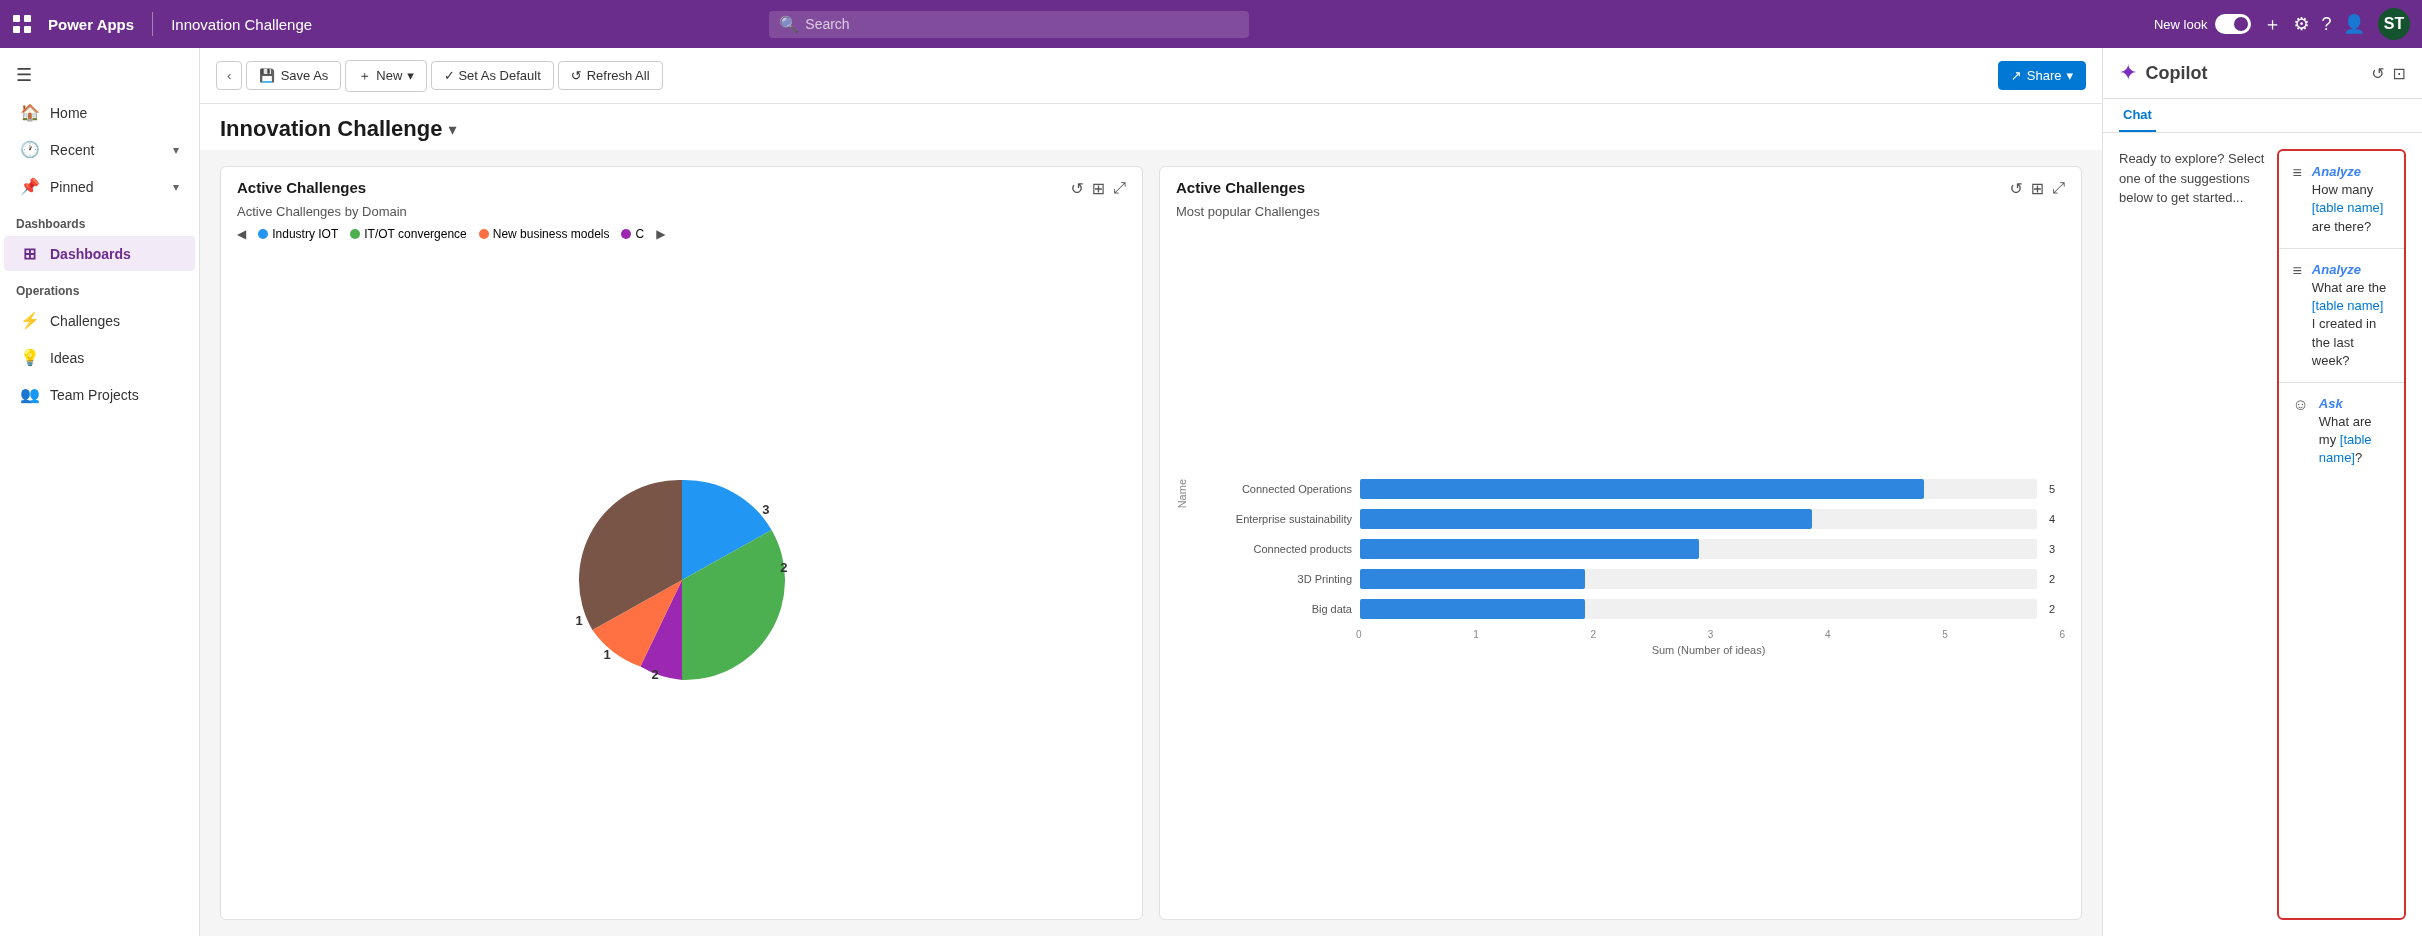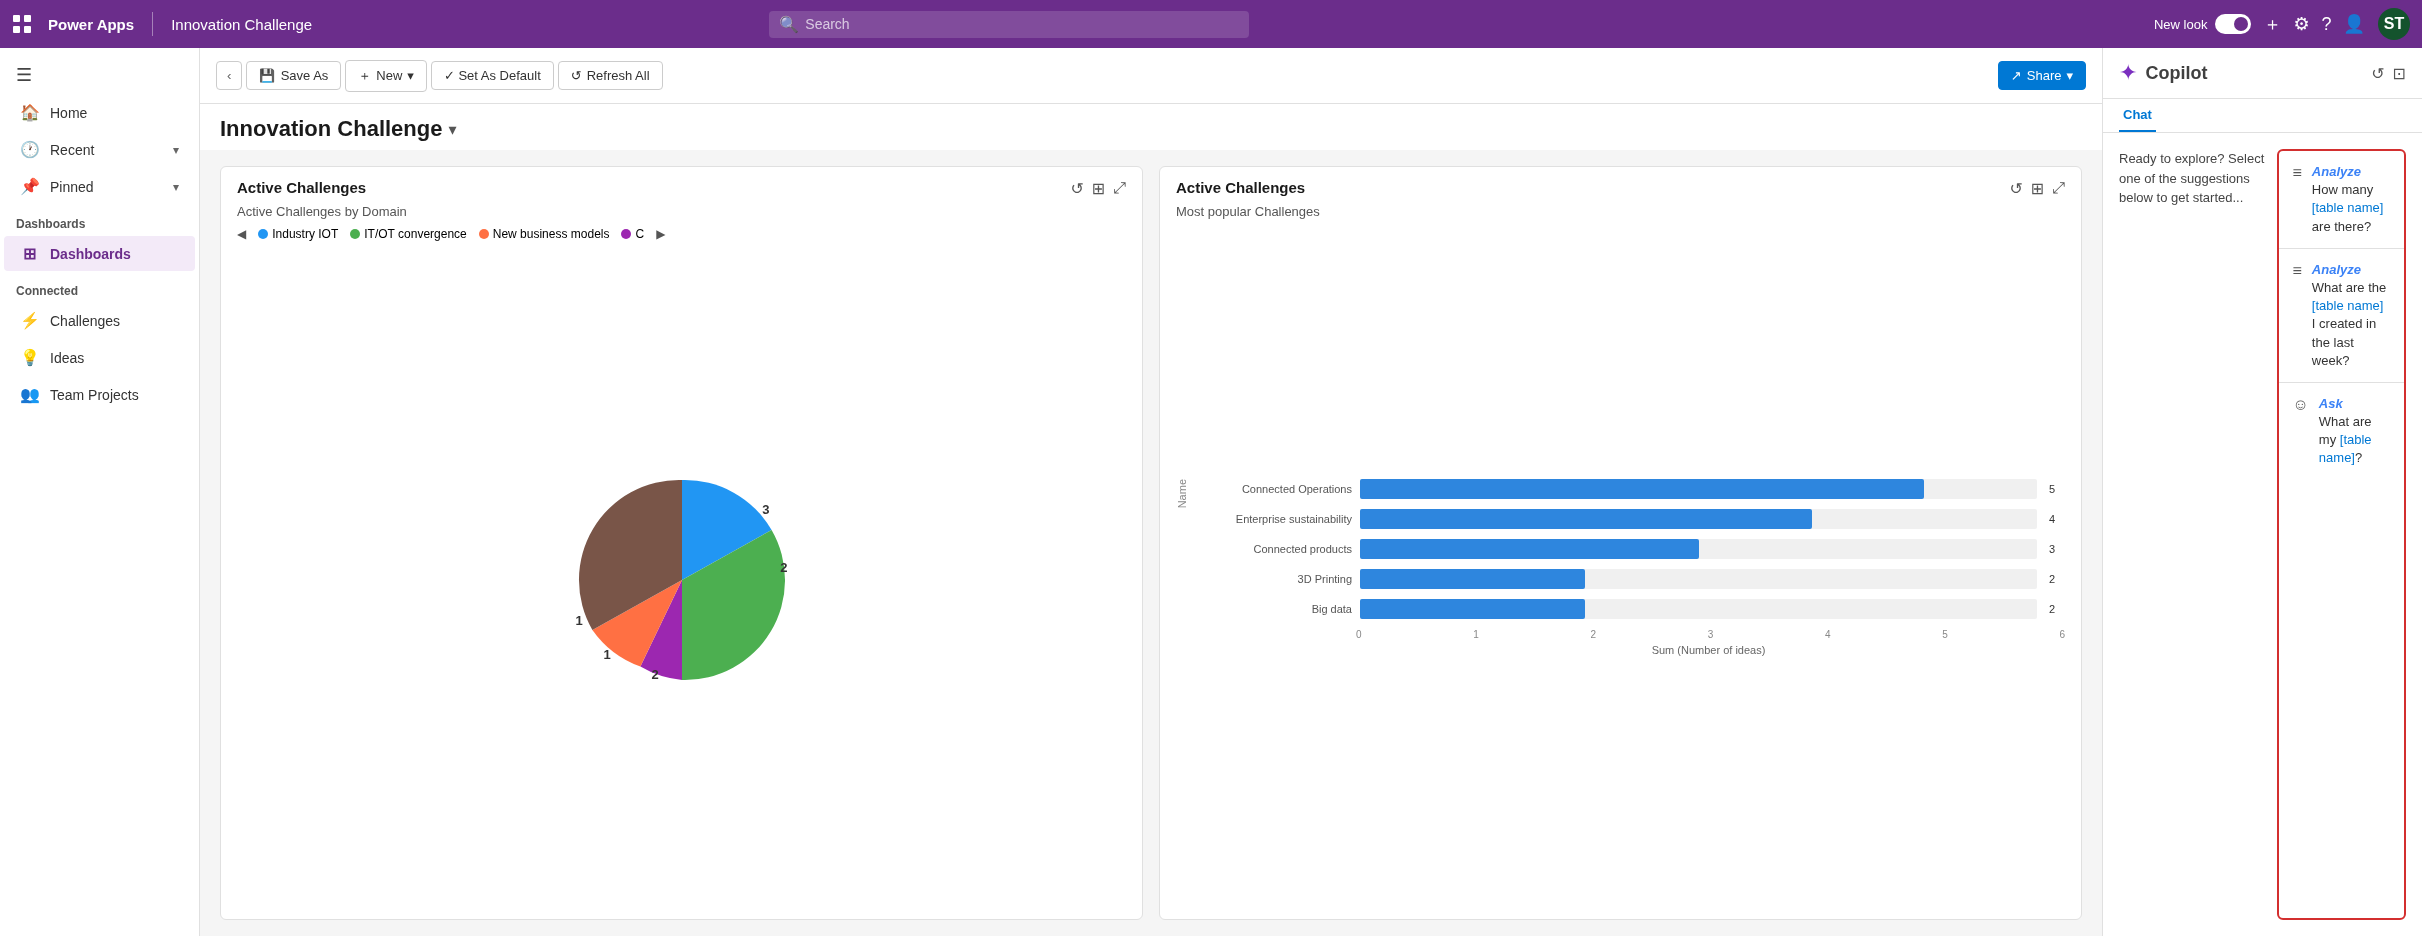--- a/index.html
+++ b/index.html
@@ -208,21 +208,21 @@
     <div class="sidebar-item">
       <span class="icon">📌</span>
       <span>Pinned</span>
       <span class="sidebar-item-expand">▾</span>
     </div>
     <div class="sidebar-section-header">Dashboards</div>
     <div class="sidebar-item active">
       <span class="icon">⊞</span>
       <span>Dashboards</span>
     </div>
-    <div class="sidebar-section-header">Connected</div>
+    <div class="sidebar-section-header">Operations</div>
     <div class="sidebar-item">
       <span class="icon">⚡</span>
       <span>Challenges</span>
     </div>
     <div class="sidebar-item">
       <span class="icon">💡</span>
       <span>Ideas</span>
     </div>
     <div class="sidebar-item">
       <span class="icon">👥</span>

